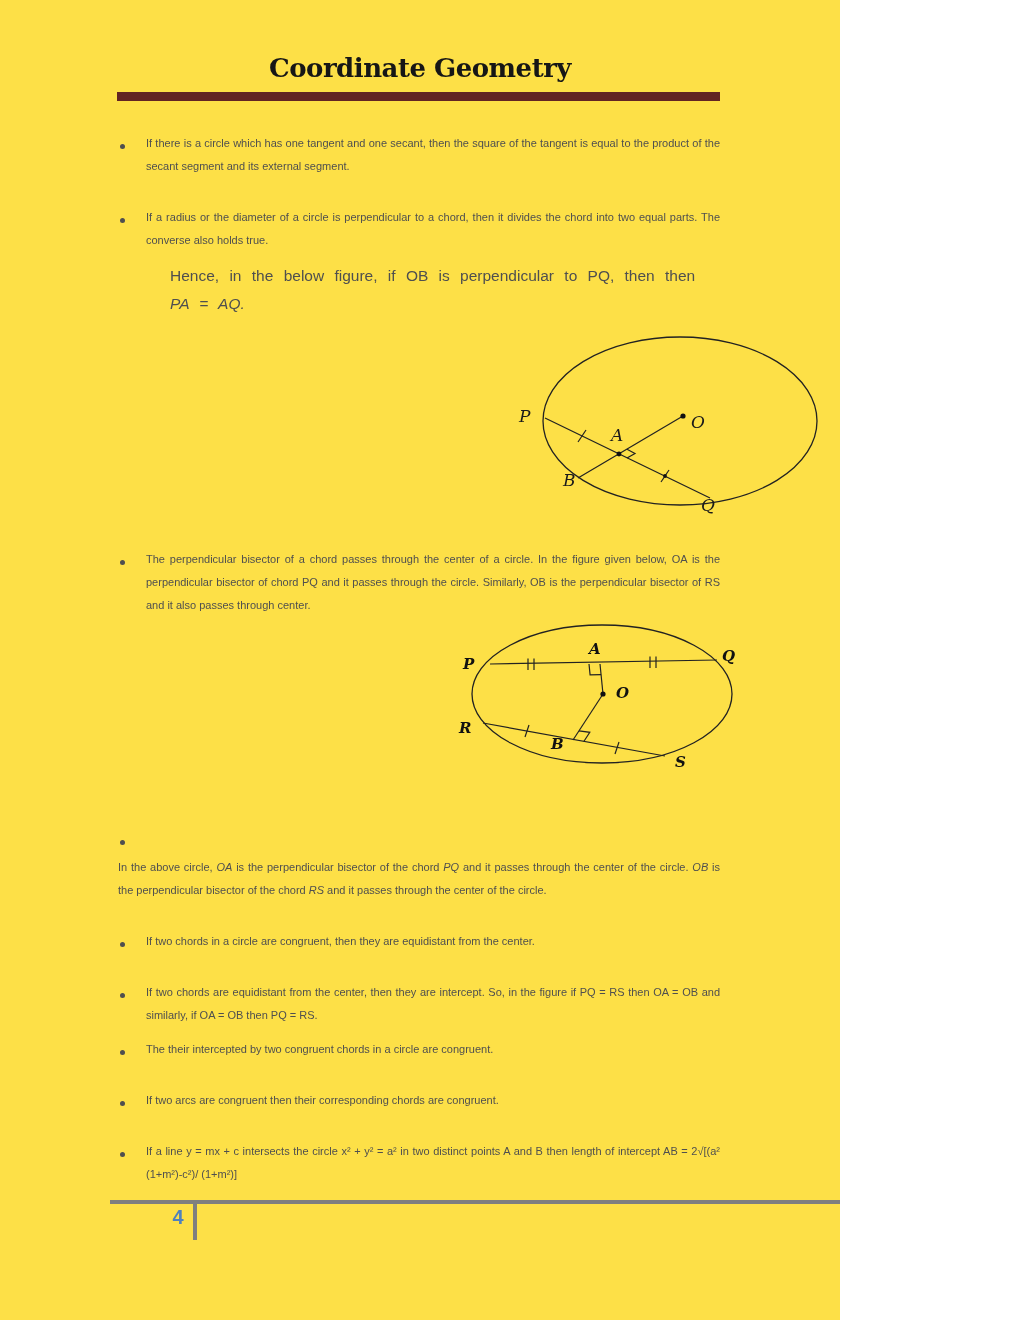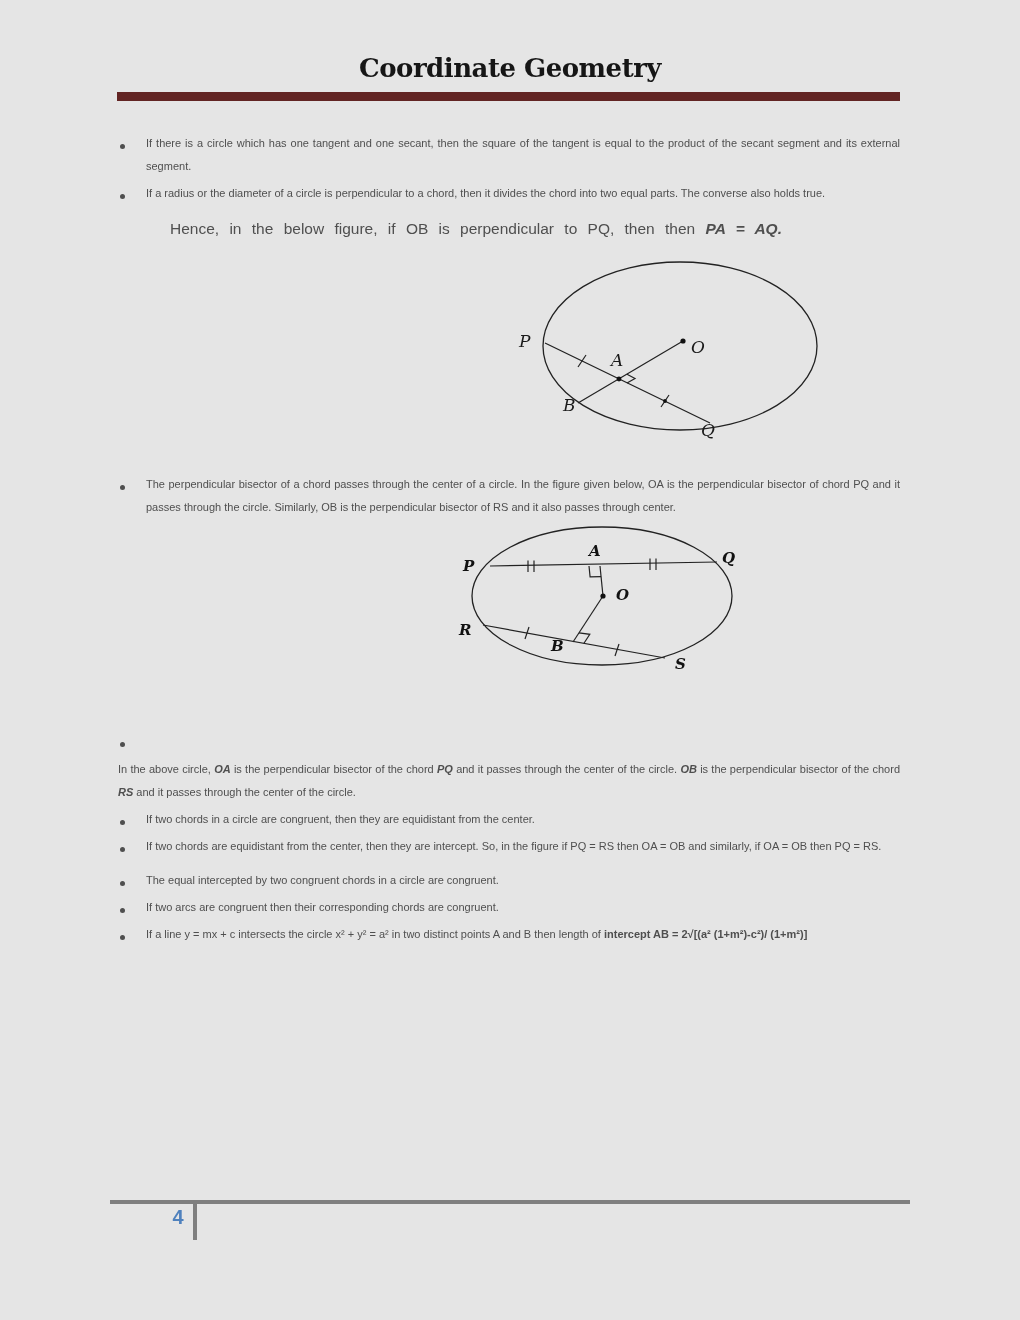--- a/index.html
+++ b/index.html
@@ -1,21 +1,21 @@
 <!DOCTYPE html>
 <html><head>
 <meta charset="utf-8">
 <style>
   * { margin: 0; padding: 0; box-sizing: border-box; }
   html, body { background: #ffffff; }
   .page {
     position: relative;
-    width: 1020px;
+    width: 840px;
     height: 1320px;
-    background: #e5e5e5;
+    background: #fde047;
     overflow: hidden;
     font-family: "Liberation Sans", sans-serif;
     color: #4f4f4f;
   }
   .title {
     padding-top: 50px;
     text-align: center;
     font-family: "DejaVu Serif", serif;
     font-weight: bold;
     font-size: 26px;
@@ -26,42 +26,42 @@
   .rule {
     margin: 6px 120px 0 117px;
     height: 9px;
     background: #622423;
   }
   .content {
     margin: 0 120px 0 118px;
   }
   .bullet {
     display: flex;
-    margin-top: 4px;
+    margin-top: 28px;
   }
   .bullet .dot {
     flex: 0 0 28px;
   }
   .bullet .dot::before {
     content: "";
     display: block;
     width: 5px;
     height: 5px;
     margin-top: 12px;
     margin-left: 2px;
     border-radius: 50%;
     background: #4f4f4f;
   }
   .btext {
     flex: 1;
     font-size: 11px;
     line-height: 23px;
     text-align: justify;
   }
-  .b { font-weight: bold; }
+  .b { font-weight: normal; }
   .i { font-style: italic; }
   .m-first { margin-top: 31px; }
   .hence {
     margin-top: 10px;
     margin-left: 52px;
     font-size: 15.5px;
     line-height: 28px;
     word-spacing: 6px;
   }
   .fig { display: block; }
@@ -191,21 +191,21 @@
       <div class="btext"><span>If two chords in a circle are congruent, then they are equidistant from the center.</span></div>
     </div>
 
     <div class="bullet">
       <span class="dot"></span>
       <div class="btext"><span>If two chords are equidistant from the center, then they are intercept. So, in the figure if PQ = RS then OA = OB and similarly, if OA = OB then PQ = RS.</span></div>
     </div>
 
     <div class="bullet gap11">
       <span class="dot"></span>
-      <div class="btext"><span>The equal intercepted by two congruent chords in a circle are congruent.</span></div>
+      <div class="btext"><span>The their intercepted by two congruent chords in a circle are congruent.</span></div>
     </div>
 
     <div class="bullet">
       <span class="dot"></span>
       <div class="btext"><span>If two arcs are congruent then their corresponding chords are congruent.</span></div>
     </div>
 
     <div class="bullet">
       <span class="dot"></span>
       <div class="btext"><span>If a line y = mx + c intersects the circle x² + y² = a² in two distinct points A and B then length of </span><span class="b">intercept AB = 2√[(a² (1+m²)-c²)/ (1+m²)]</span></div>

